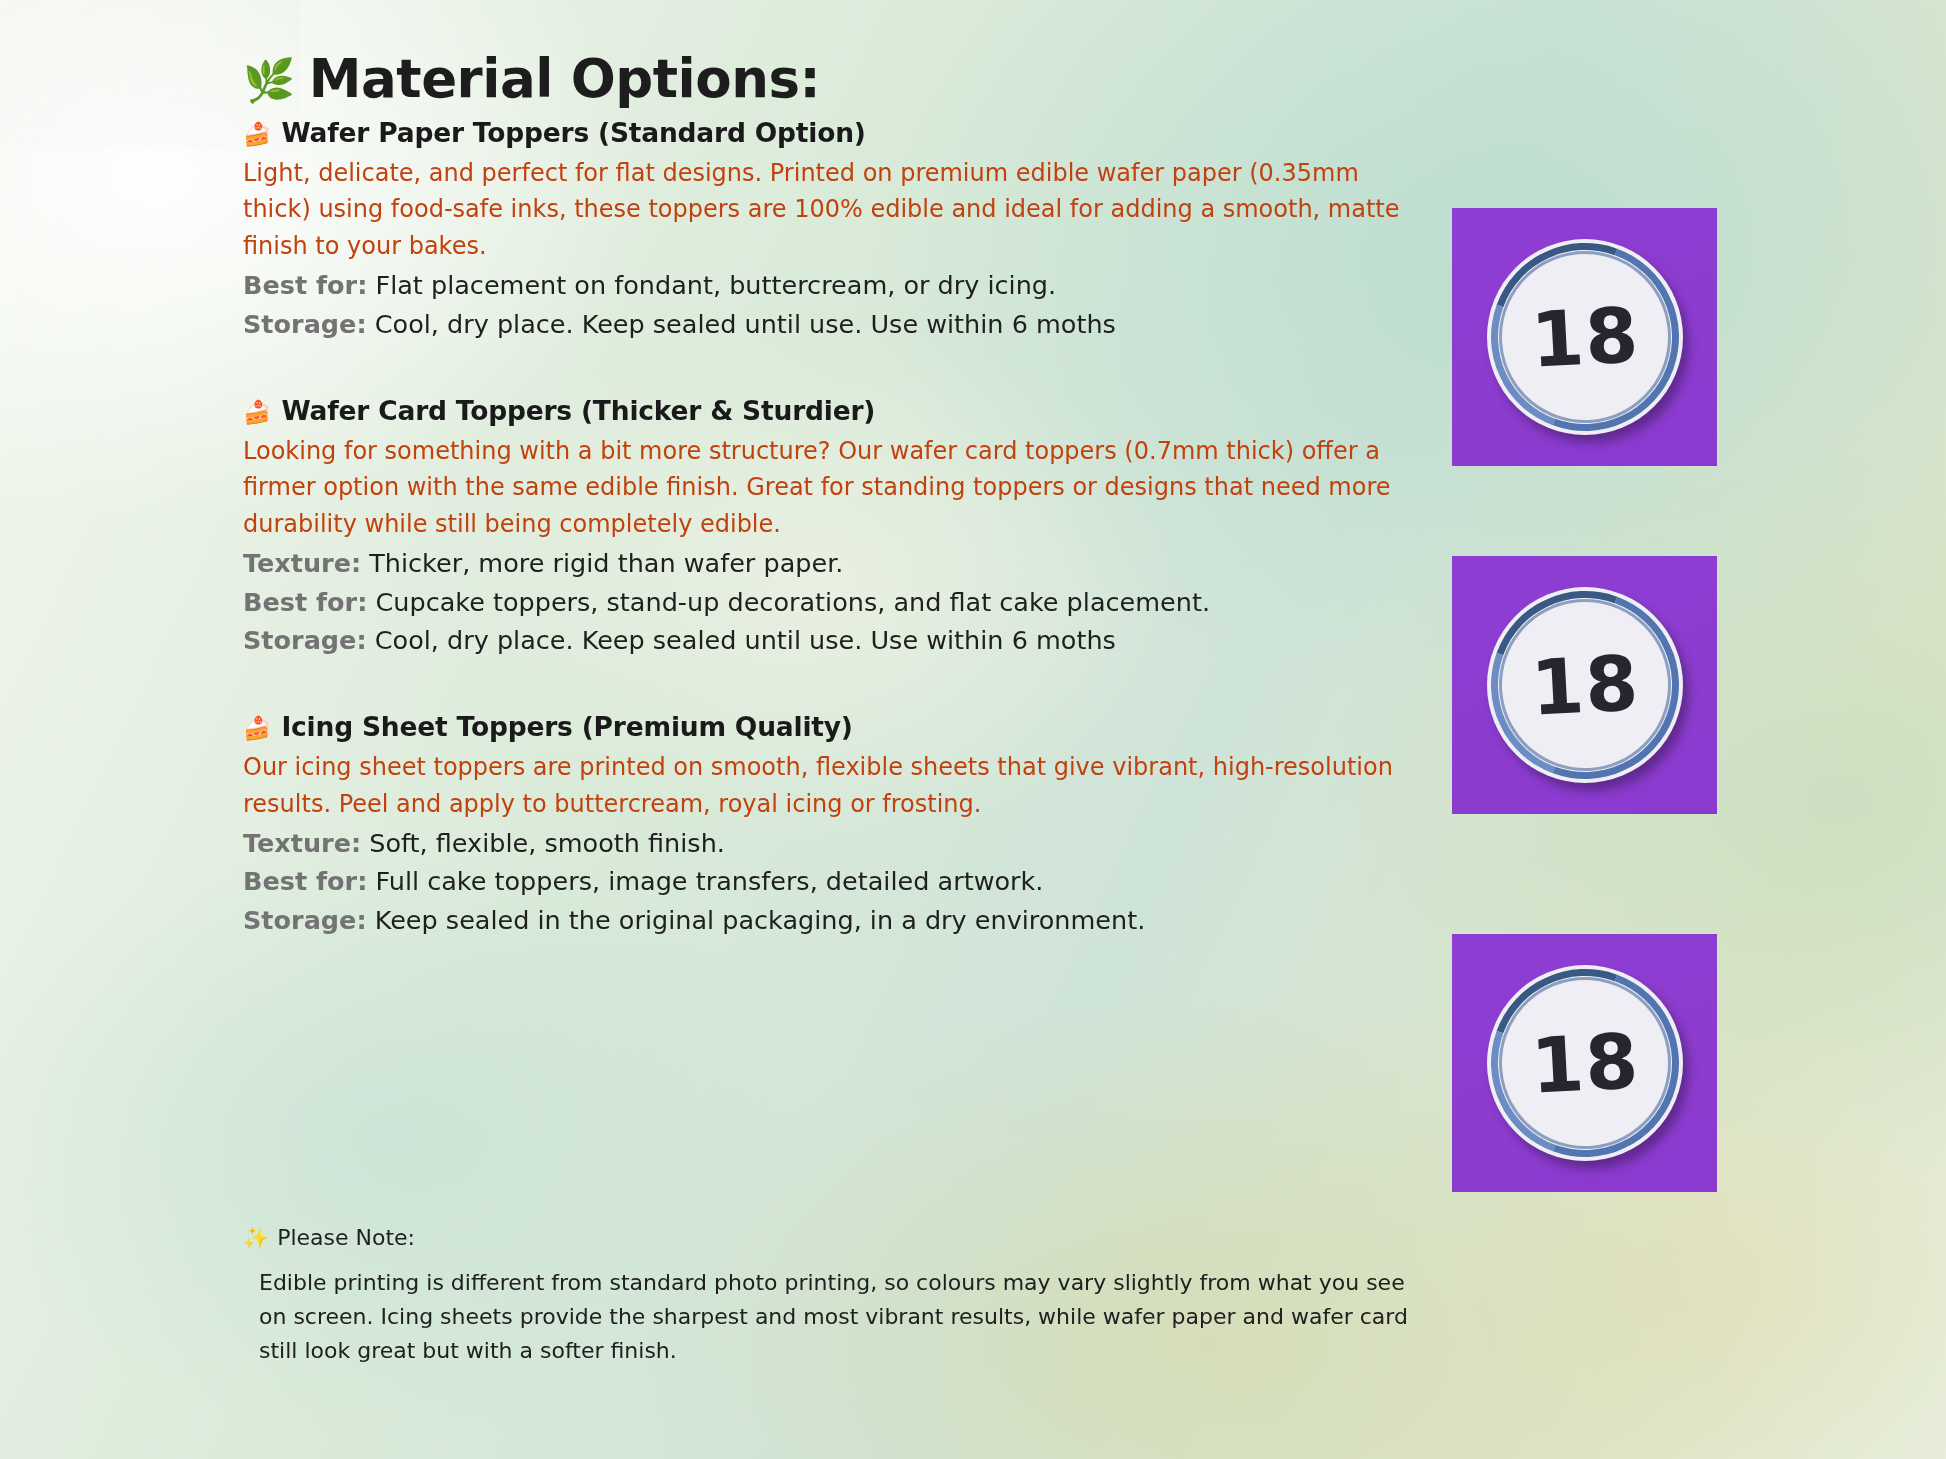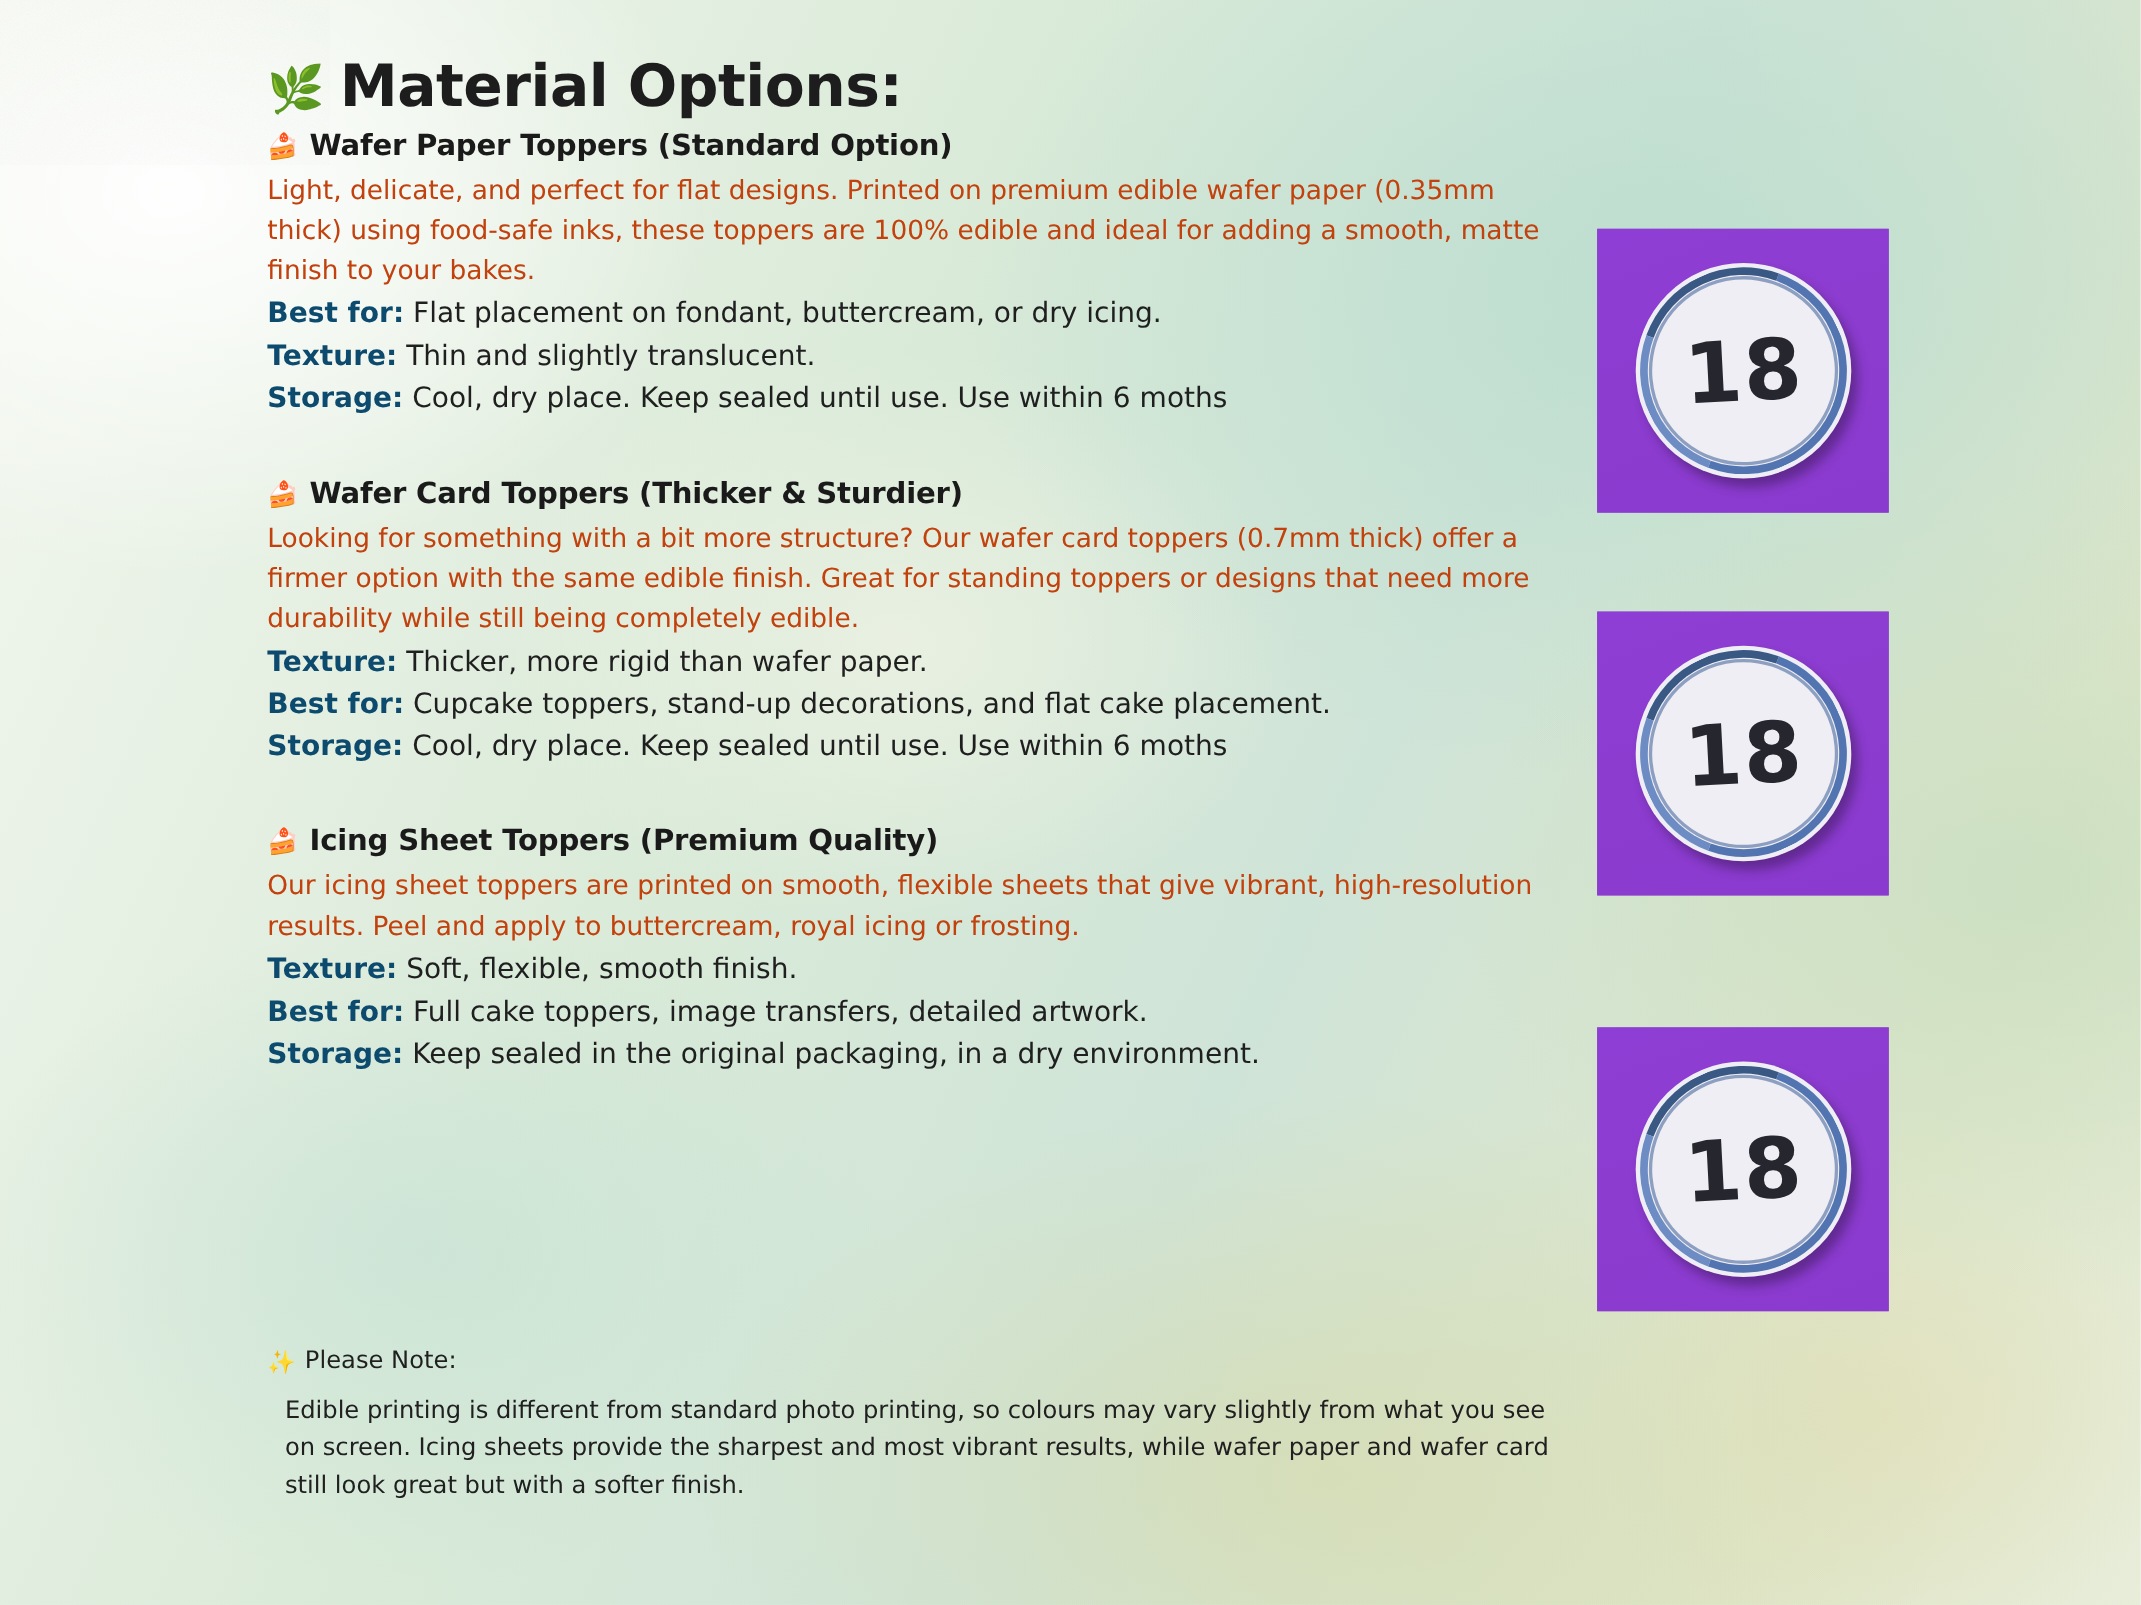--- a/index.html
+++ b/index.html
@@ -89,21 +89,21 @@
     color: #c2410c;
     margin: 0 0 2px 0;
     max-width: 1185px;
   }
   .kv {
     font-size: 25.5px;
     line-height: 1.5;
     color: #1f1f1f;
     margin: 0;
   }
-  .kv b { font-weight: bold; color: #0c4a6e; }
+  .kv b { font-weight: bold; color: #737373; }
 
   
   .note {
     position: absolute;
     left: 243px;
     top: 1225px;
     width: 1200px;
   }
   .note-head {
     font-size: 22px;
@@ -209,24 +209,20 @@
       <h2 class="sec-title">
         <span class="cake-icon">🍰</span>
         <span>Wafer Paper Toppers (Standard Option)</span>
       </h2>
       <p class="body">Light, delicate, and perfect for flat designs. Printed on premium edible wafer paper (0.35mm thick) using food-safe inks, these toppers are 100% edible and ideal for adding a smooth, matte finish to your bakes.</p>
       <p class="kv">
         <b>Best for:</b>
         <span>Flat placement on fondant, buttercream, or dry icing.</span>
       </p>
       <p class="kv">
-        <b>Texture:</b>
-        <span>Thin and slightly translucent.</span>
-      </p>
-      <p class="kv">
         <b>Storage:</b>
         <span>Cool, dry place. Keep sealed until use. Use within 6 moths</span>
       </p>
     </div>
 
     <div class="section">
       <h2 class="sec-title">
         <span class="cake-icon">🍰</span>
         <span>Wafer Card Toppers (Thicker &amp; Sturdier)</span>
       </h2>

